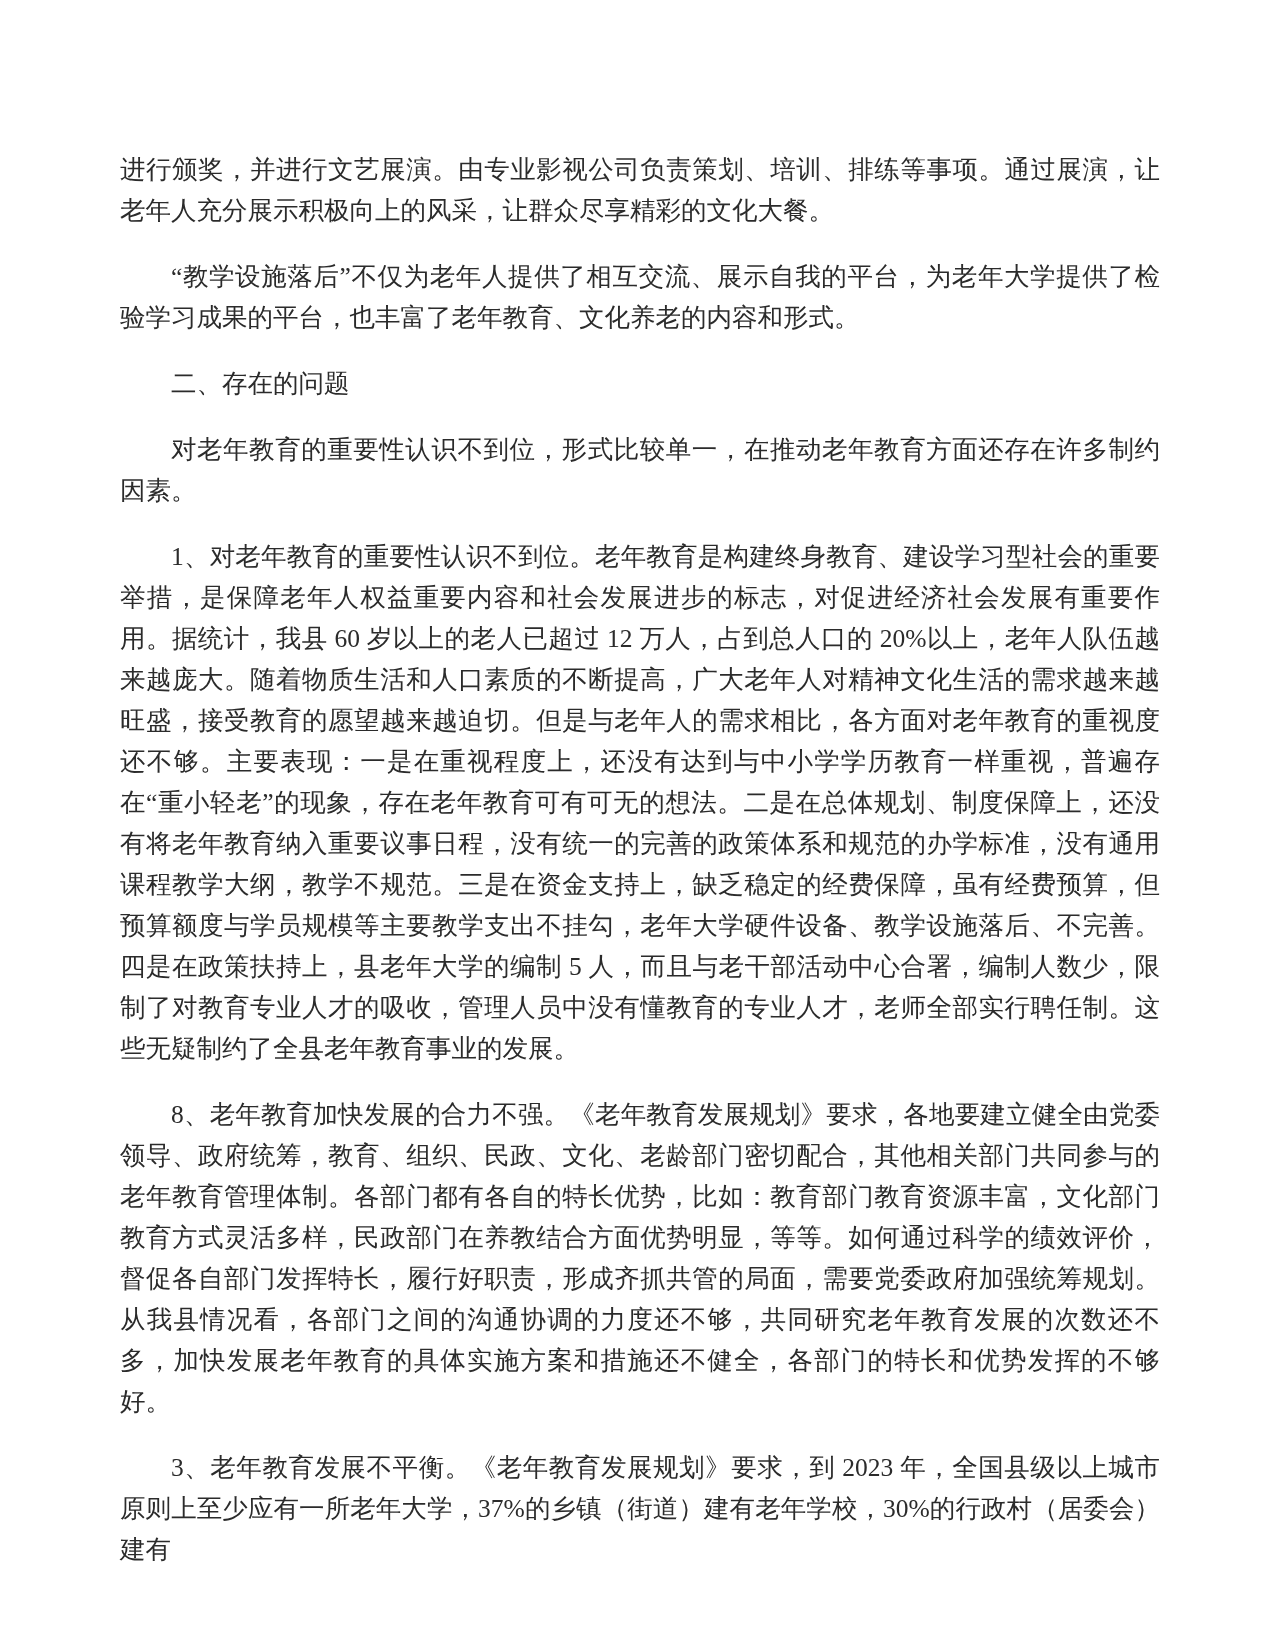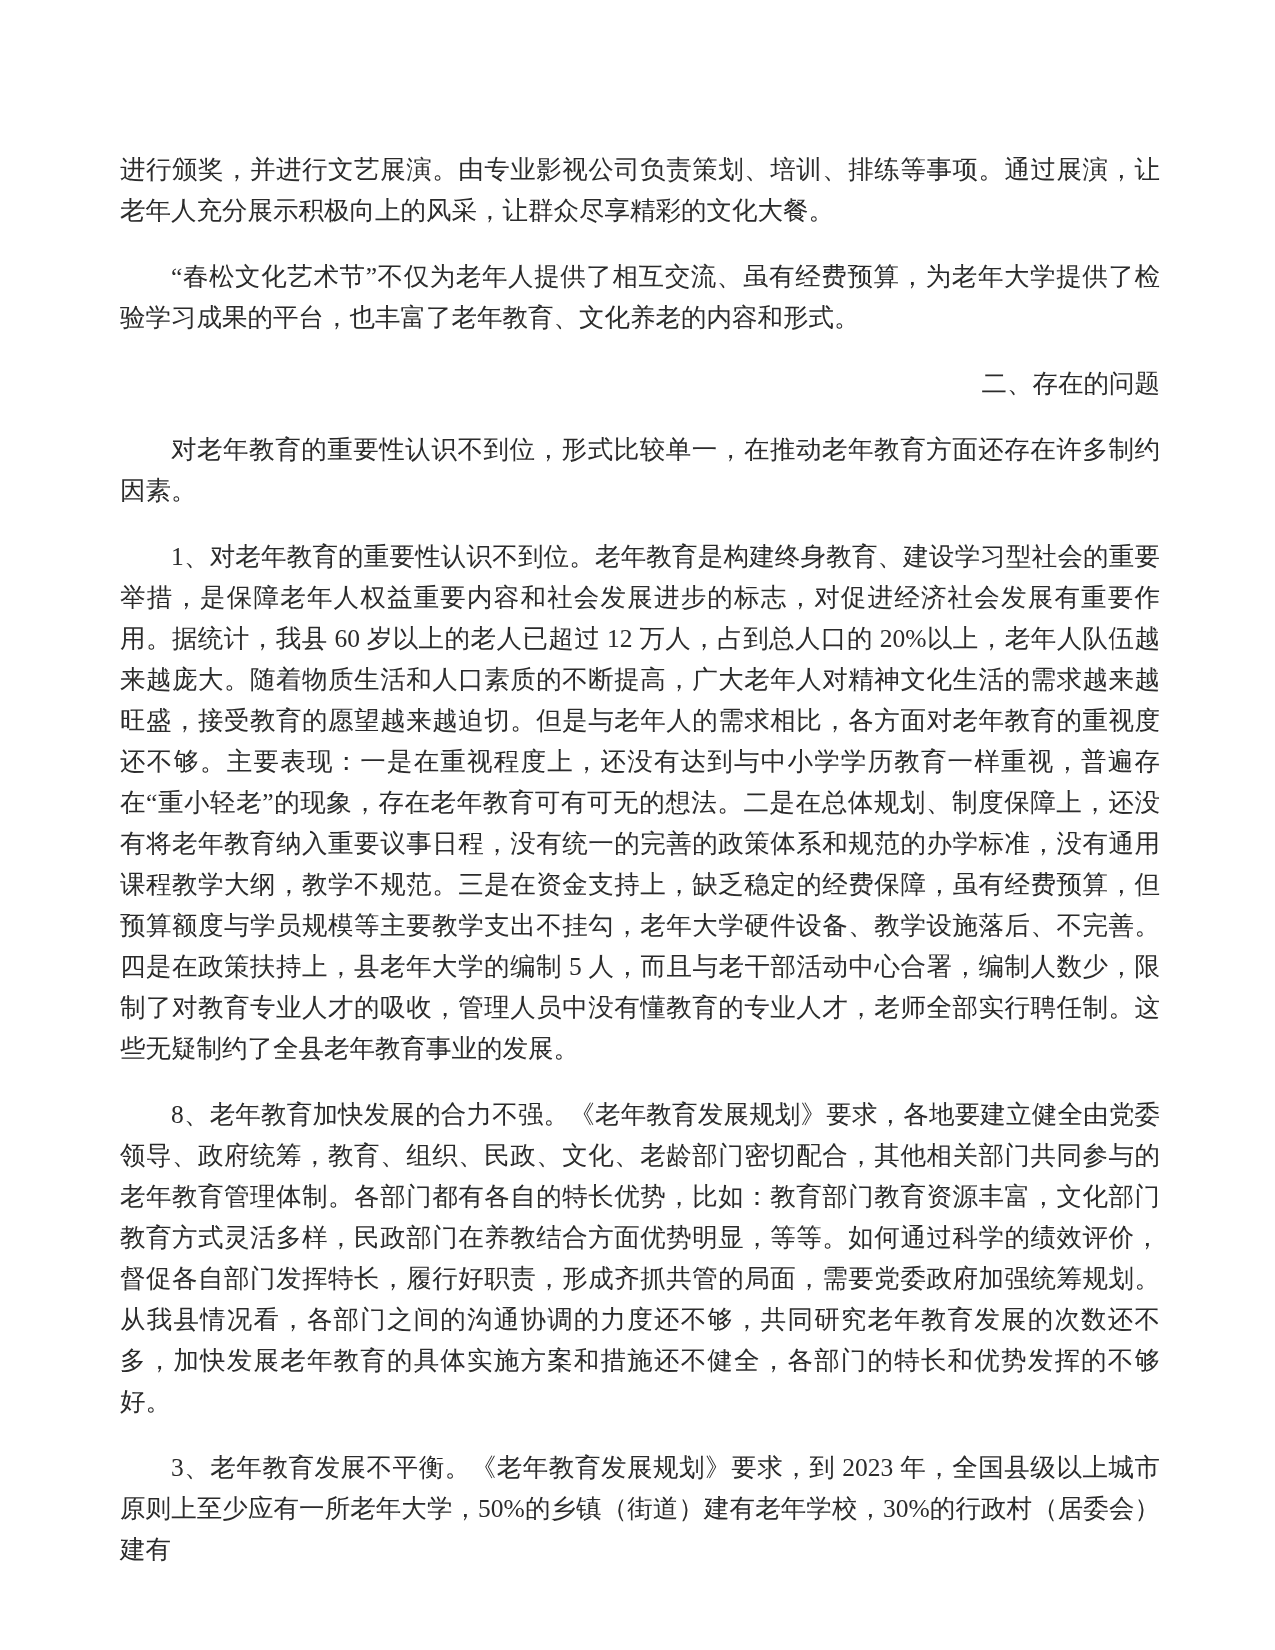--- a/index.html
+++ b/index.html
@@ -27,29 +27,29 @@
     margin: 0 0 25px 0;
     text-align: justify;
     text-indent: 2em;
     letter-spacing: 0;
     word-break: normal;
   }
   .para.no-indent {
     text-indent: 0;
   }
   .para.heading {
-    text-align: right;
+    text-align: left;
   }
 </style>
 </head>
 <body>
 
 <div class="page">
   <div class="doc">
     <p class="para no-indent">进行颁奖，并进行文艺展演。由专业影视公司负责策划、培训、排练等事项。通过展演，让老年人充分展示积极向上的风采，让群众尽享精彩的文化大餐。</p>
-    <p class="para">“春松文化艺术节”不仅为老年人提供了相互交流、虽有经费预算，为老年大学提供了检验学习成果的平台，也丰富了老年教育、文化养老的内容和形式。</p>
+    <p class="para">“教学设施落后”不仅为老年人提供了相互交流、展示自我的平台，为老年大学提供了检验学习成果的平台，也丰富了老年教育、文化养老的内容和形式。</p>
     <p class="para heading">二、存在的问题</p>
     <p class="para">对老年教育的重要性认识不到位，形式比较单一，在推动老年教育方面还存在许多制约因素。</p>
     <p class="para">1、对老年教育的重要性认识不到位。老年教育是构建终身教育、建设学习型社会的重要举措，是保障老年人权益重要内容和社会发展进步的标志，对促进经济社会发展有重要作用。据统计，我县 60 岁以上的老人已超过 12 万人，占到总人口的 20%以上，老年人队伍越来越庞大。随着物质生活和人口素质的不断提高，广大老年人对精神文化生活的需求越来越旺盛，接受教育的愿望越来越迫切。但是与老年人的需求相比，各方面对老年教育的重视度还不够。主要表现：一是在重视程度上，还没有达到与中小学学历教育一样重视，普遍存在“重小轻老”的现象，存在老年教育可有可无的想法。二是在总体规划、制度保障上，还没有将老年教育纳入重要议事日程，没有统一的完善的政策体系和规范的办学标准，没有通用课程教学大纲，教学不规范。三是在资金支持上，缺乏稳定的经费保障，虽有经费预算，但预算额度与学员规模等主要教学支出不挂勾，老年大学硬件设备、教学设施落后、不完善。四是在政策扶持上，县老年大学的编制 5 人，而且与老干部活动中心合署，编制人数少，限制了对教育专业人才的吸收，管理人员中没有懂教育的专业人才，老师全部实行聘任制。这些无疑制约了全县老年教育事业的发展。</p>
     <p class="para">8、老年教育加快发展的合力不强。《老年教育发展规划》要求，各地要建立健全由党委领导、政府统筹，教育、组织、民政、文化、老龄部门密切配合，其他相关部门共同参与的老年教育管理体制。各部门都有各自的特长优势，比如：教育部门教育资源丰富，文化部门教育方式灵活多样，民政部门在养教结合方面优势明显，等等。如何通过科学的绩效评价，督促各自部门发挥特长，履行好职责，形成齐抓共管的局面，需要党委政府加强统筹规划。从我县情况看，各部门之间的沟通协调的力度还不够，共同研究老年教育发展的次数还不多，加快发展老年教育的具体实施方案和措施还不健全，各部门的特长和优势发挥的不够好。</p>
-    <p class="para">3、老年教育发展不平衡。《老年教育发展规划》要求，到 2023 年，全国县级以上城市原则上至少应有一所老年大学，50%的乡镇（街道）建有老年学校，30%的行政村（居委会）建有</p>
+    <p class="para">3、老年教育发展不平衡。《老年教育发展规划》要求，到 2023 年，全国县级以上城市原则上至少应有一所老年大学，37%的乡镇（街道）建有老年学校，30%的行政村（居委会）建有</p>
   </div>
 </div>
 
 </body></html>

